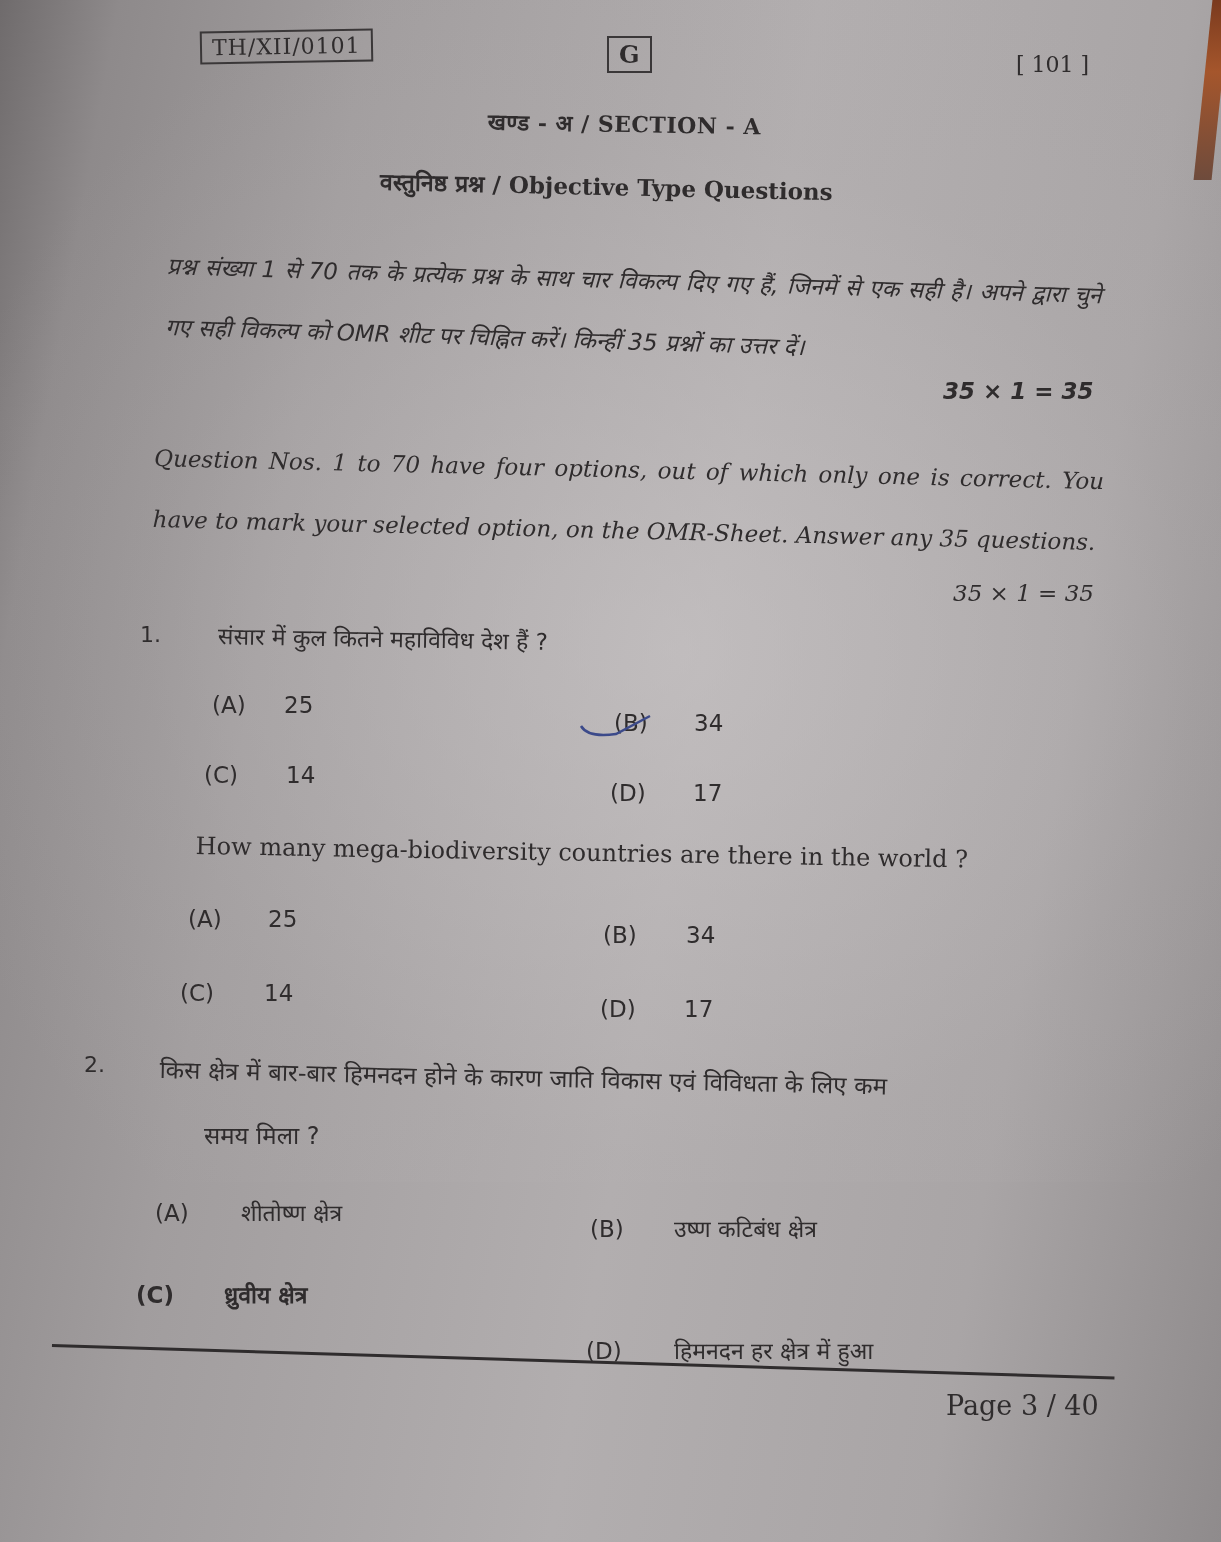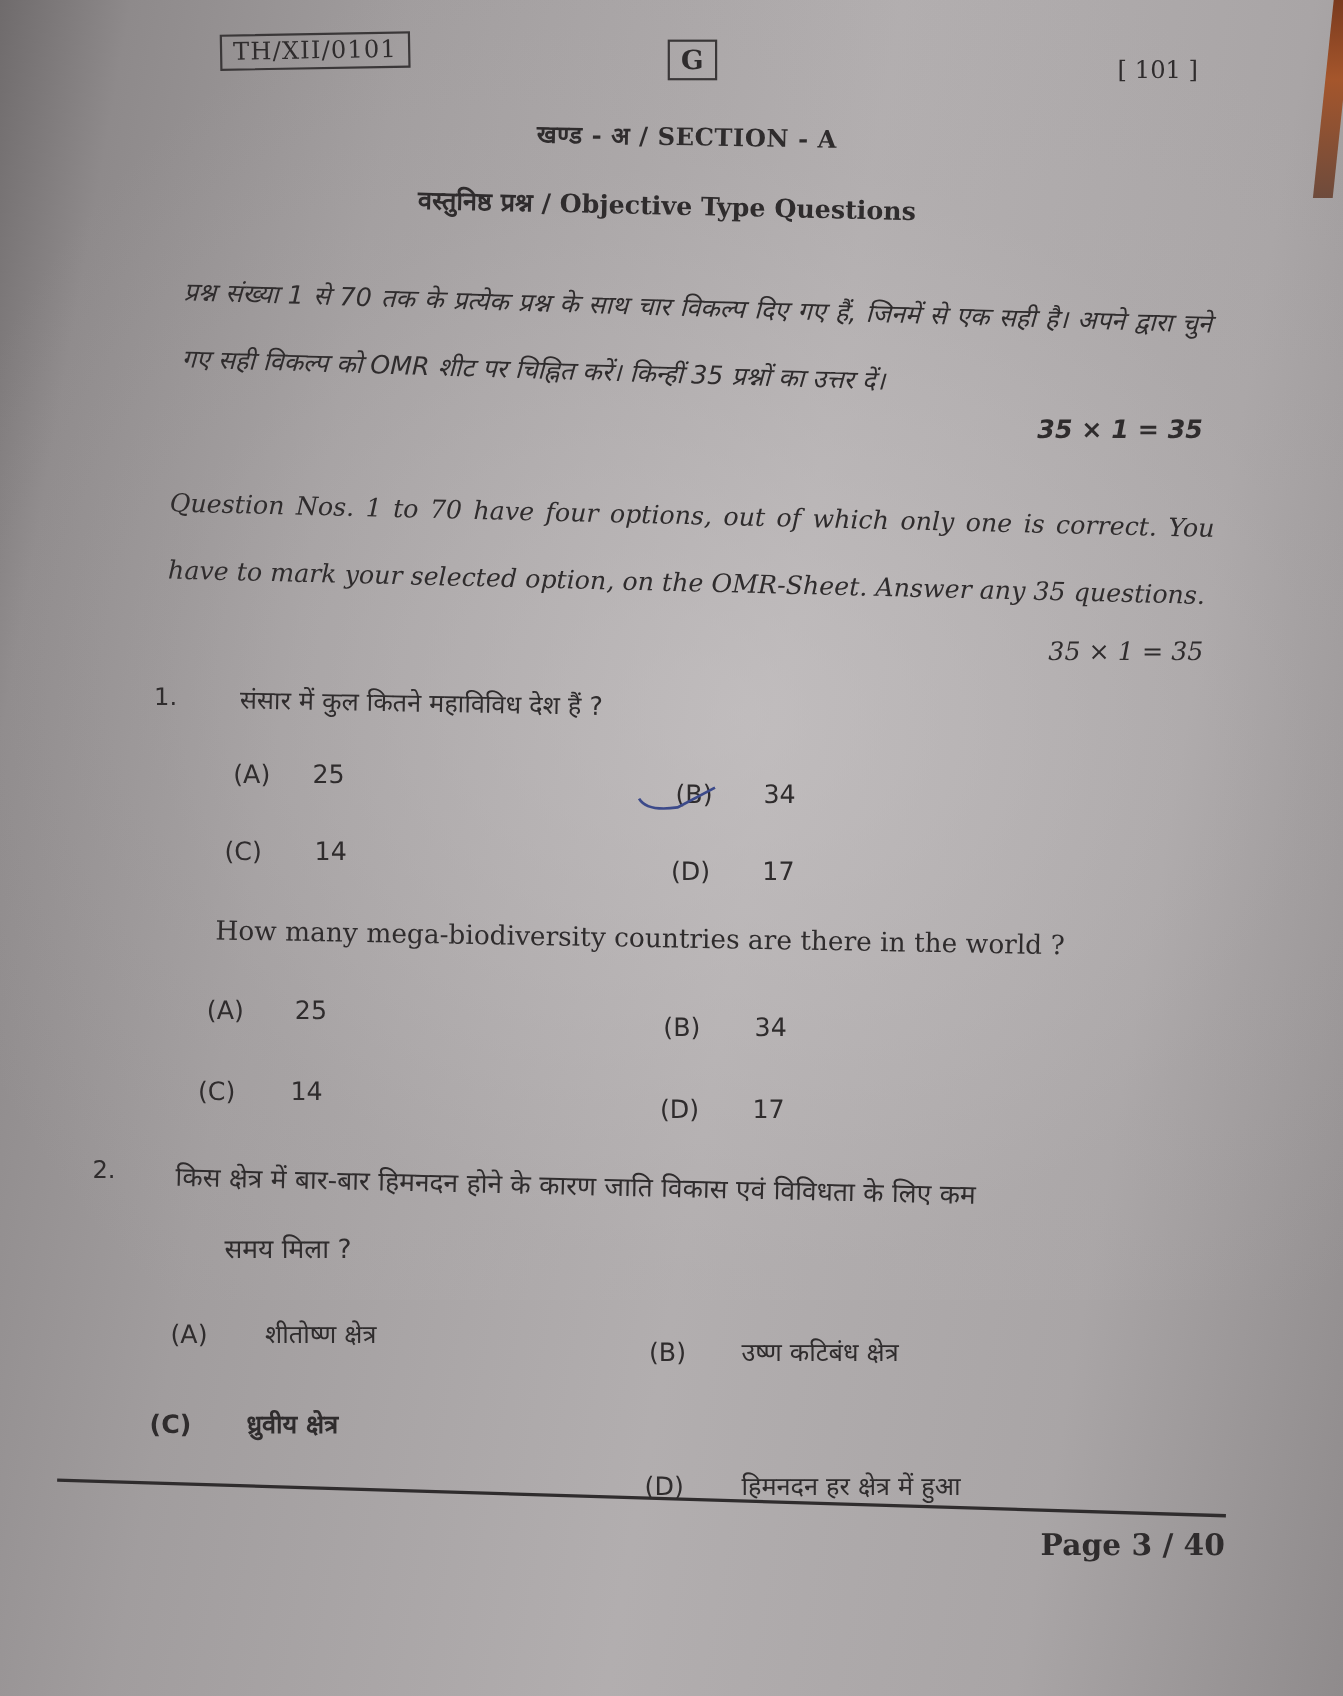--- a/index.html
+++ b/index.html
@@ -54,21 +54,21 @@
   .hi { font-family:"DejaVu Sans", sans-serif; }
   .opt { font-family:"DejaVu Sans", sans-serif; font-size:23px; }
   .opt .lbl { display:inline-block; width:72px; }
   .tick {
     position:absolute; left:578px; top:712px; width:75px; height:30px;
   }
   .rule {
     position:absolute; left:52px; top:1344px; width:1063px; height:3px;
     background:#2f2c2d; transform: rotate(1.75deg); transform-origin:left top;
   }
-  .footer { left:946px; top:1390px; font-family:"DejaVu Serif", serif; font-size:27px;font-weight:bold; }
+  .footer { left:946px; top:1390px; font-family:"DejaVu Serif", serif; font-size:27px; }
 </style>
 </head>
 <body>
 
 <div class="page">
   <div class="edge-wood"></div>
 
   <div class="abs code-box">TH/XII/0101</div>
   <div class="abs set-box">G</div>
   <div class="abs page-num">[ 101 ]</div>

